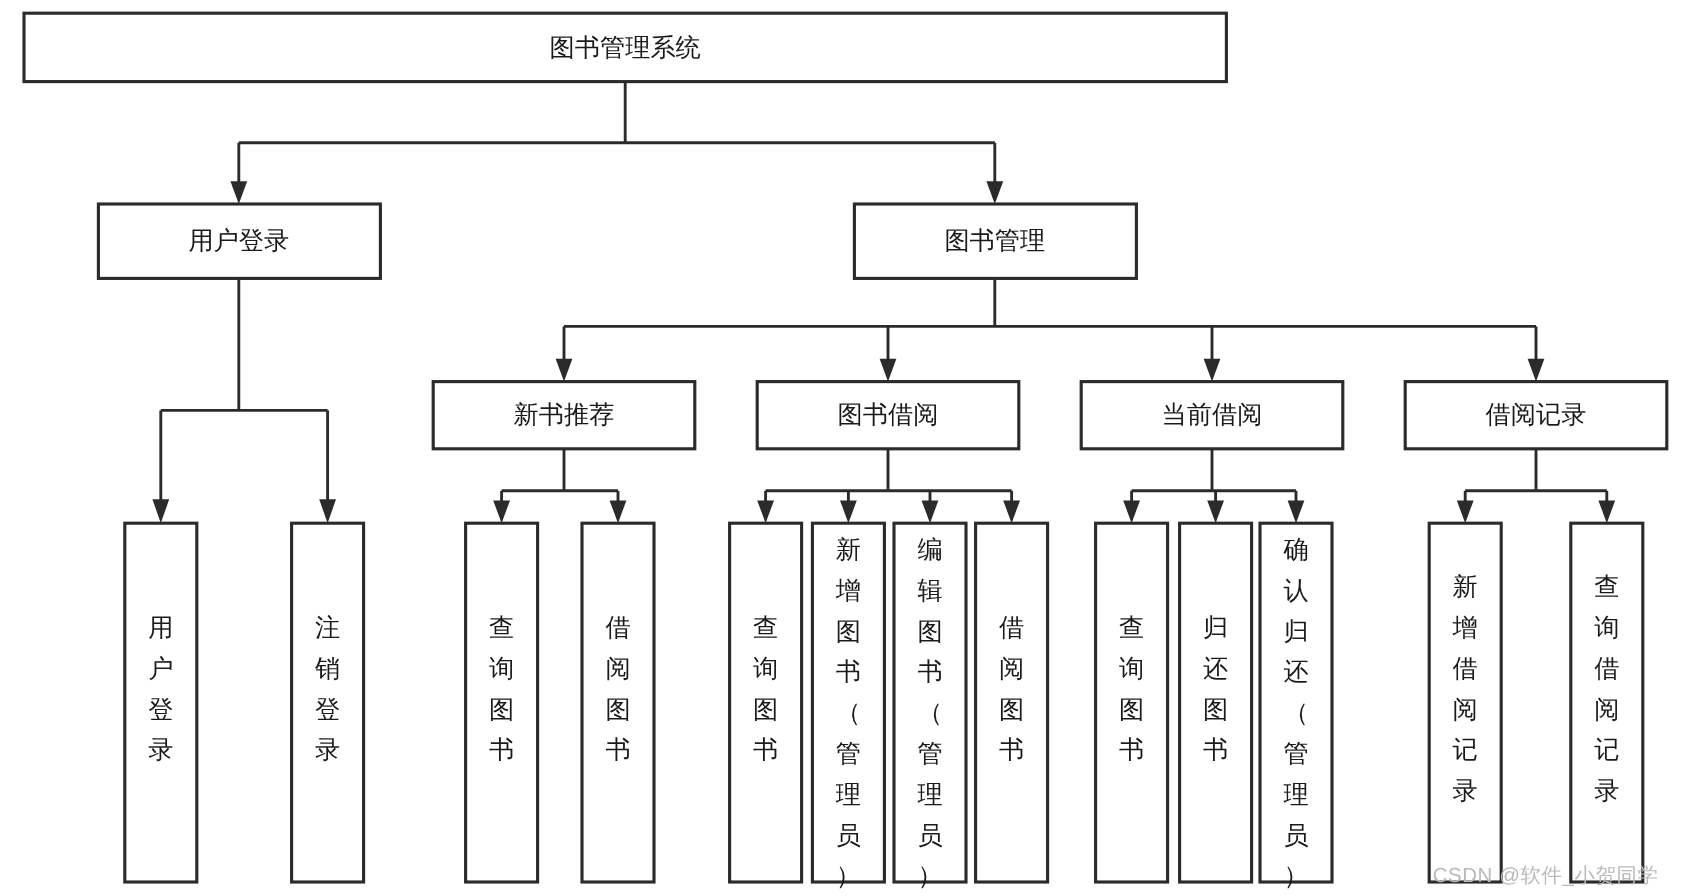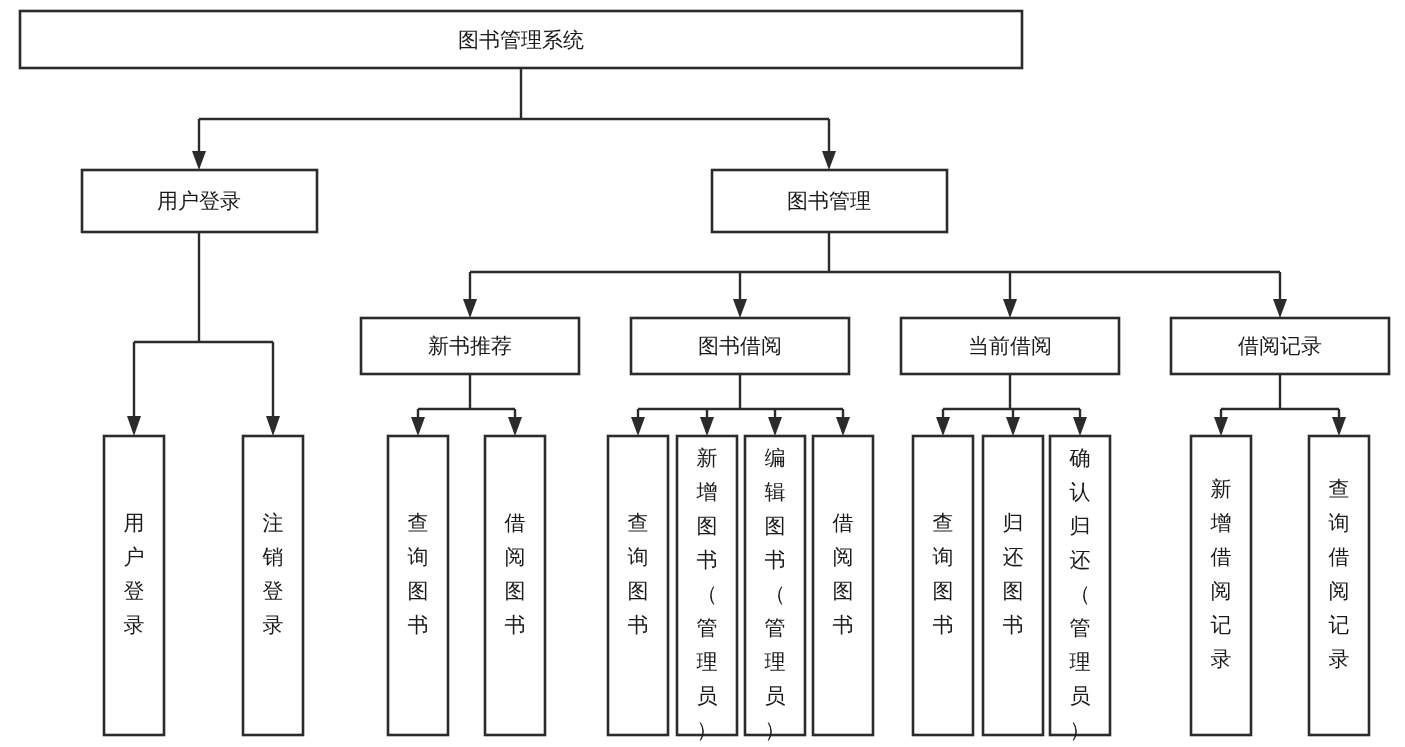--- a/index.html
+++ b/index.html
@@ -216,13 +216,14 @@
         <rect class="node-rect" x="1191" y="436" width="60" height="299"></rect>
         <text class="node-label-v vtext" x="1221" y="496"><tspan x="1221" y="496">新</tspan><tspan x="1221" y="530">增</tspan><tspan x="1221" y="564">借</tspan><tspan x="1221" y="598">阅</tspan><tspan x="1221" y="632">记</tspan><tspan x="1221" y="666">录</tspan></text>
       </g>
       <g>
         <rect class="node-rect" x="1309" y="436" width="60" height="299"></rect>
         <text class="node-label-v vtext" x="1339" y="496"><tspan x="1339" y="496">查</tspan><tspan x="1339" y="530">询</tspan><tspan x="1339" y="564">借</tspan><tspan x="1339" y="598">阅</tspan><tspan x="1339" y="632">记</tspan><tspan x="1339" y="666">录</tspan></text>
       </g>
     </g>
   </svg>
 
+  <div class="watermark">CSDN @软件_小贺同学</div>
 </div>
 
 </body></html>

